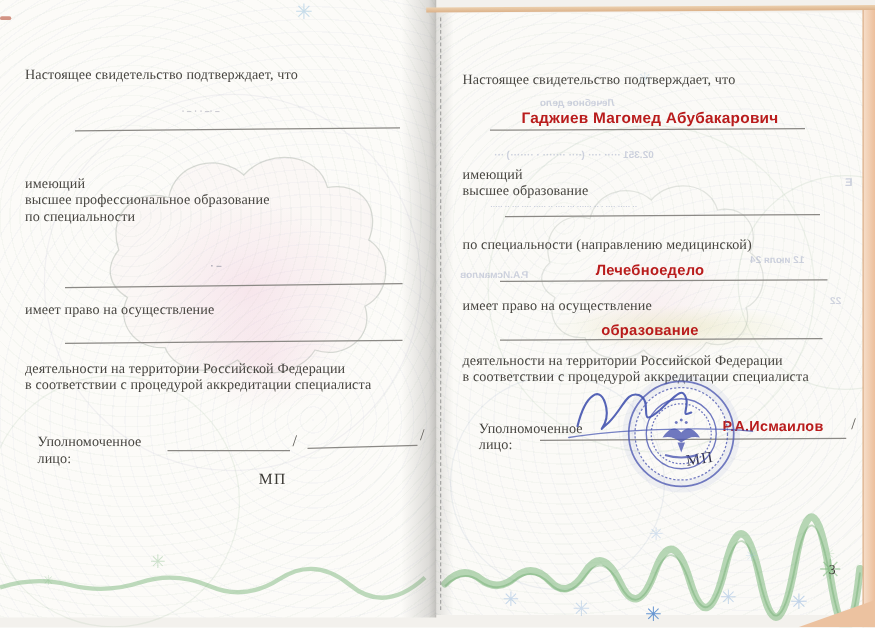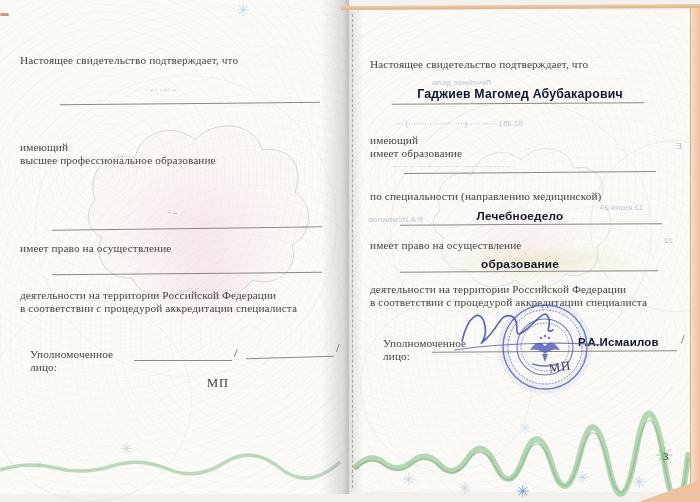--- a/index.html
+++ b/index.html
@@ -9,21 +9,21 @@
   .page{position:absolute;background:#fcfbf8;}
   #page-left{left:0;top:0;width:348px;height:494px;}
   #page-right{left:348px;top:10px;width:344px;height:482px;background:#fbfaf7;}
   .page::before{content:"";position:absolute;inset:0;pointer-events:none;
     background-image:
       repeating-radial-gradient(circle at 30% 35%, rgba(160,190,160,.07) 0 1px, transparent 1px 8px),
       repeating-radial-gradient(circle at 72% 68%, rgba(150,160,200,.06) 0 1px, transparent 1px 10px);}
   
   .ser{position:absolute;font-size:11.3px;line-height:13px;text-align:left;letter-spacing:.1px;}
   .fill{position:absolute;font-family:"Liberation Sans",sans-serif;font-weight:bold;
-        font-size:11.8px;color:#0f172a;text-align:center;letter-spacing:.2px;}
+        font-size:11.8px;color:#b91c1c;text-align:center;letter-spacing:.2px;}
   .uline{position:absolute;height:1px;background:#8b8985;}
   .slash{position:absolute;font-size:13px;color:#5a5853;}
   .ghost{position:absolute;font-family:"Liberation Sans",sans-serif;font-weight:bold;
          color:#96a0bf;transform:scaleX(-1);filter:blur(.5px);white-space:nowrap;}
   
   #fold-shadow{position:absolute;left:321px;top:0;width:28px;height:494px;
     background:linear-gradient(to right, rgba(130,128,124,0), rgba(130,128,124,.26) 78%, rgba(100,98,94,.38));}
   #fold-shadow-right{position:absolute;left:349px;top:10px;width:14px;height:482px;
     background:linear-gradient(to right, rgba(120,118,114,.20), rgba(120,118,114,0));}
   #fold-perforation{position:absolute;left:352px;top:14px;height:474px;width:0;
@@ -61,20 +61,21 @@
   </svg>
   <span class="flake" style="left:236px;top:0px;font-size:17px;color:#9cc4e0;opacity:.55;">✳</span>
   <span class="flake" style="left:120px;top:440px;font-size:15px;color:#9ec79e;opacity:.5;">✳</span>
   <span class="flake" style="left:34px;top:458px;font-size:11px;color:#a8cda8;opacity:.45;">✳</span>
 
   <div class="ser" style="left:20px;top:54px;width:330px;">Настоящее свидетельство подтверждает, что</div>
   <span class="ghost" style="left:145px;top:86px;font-size:7px;color:#b3b3be;opacity:.8;">– ·–  ·   · –    ·</span>
   <div class="uline" style="left:60px;top:103px;width:260px;transform:rotate(-.5deg);"></div>
   <div class="ser" style="left:20px;top:141px;width:330px;">имеющий</div>
   <div class="ser" style="left:20px;top:154px;width:330px;">высшее профессиональное образование</div>
+  <div class="ser" style="left:20px;top:168px;width:330px;">по специальности</div>
   <span class="ghost" style="left:168px;top:208px;font-size:8px;color:#9a9aa8;opacity:.8;">– ·</span>
   <div class="uline" style="left:52px;top:228px;width:270px;transform:rotate(-.7deg);"></div>
   <div class="ser" style="left:20px;top:242px;width:330px;">имеет право на осуществление</div>
   <div class="uline" style="left:52px;top:273px;width:270px;transform:rotate(-.5deg);"></div>
   <div class="ser" style="left:20px;top:289px;width:330px;">деятельности на территории Российской Федерации</div>
   <div class="ser" style="left:20px;top:302px;width:330px;">в соответствии с процедурой аккредитации специалиста</div>
   <div class="ser" style="left:30px;top:348px;width:110px;text-align:left;">Уполномоченное лицо:</div>
   <div class="uline" style="left:134px;top:360px;width:98px;"></div>
   <span class="slash" style="left:234px;top:345px;">/</span>
   <div class="uline" style="left:246px;top:357px;width:88px;transform:rotate(-1.6deg);"></div>
@@ -99,21 +100,21 @@
   <span class="ghost" style="left:392px;top:163px;font-size:6px;opacity:.5;">·· ····· ···· · ·· ······ ··· ···· ·· ····· ···· ··· ·· ·····</span>
   <span class="ghost" style="left:600px;top:203px;font-size:8px;opacity:.45;">12   июля   24</span>
   <span class="ghost" style="left:676px;top:141px;font-size:9px;opacity:.45;">Е</span>
   <span class="ghost" style="left:664px;top:236px;font-size:8px;opacity:.4;">22</span>
   <span class="ghost" style="left:368px;top:215px;font-size:8px;opacity:.45;">Р.А.Исмаилов</span>
 
   <div class="ser" style="left:370px;top:58px;width:300px;">Настоящее свидетельство подтверждает, что</div>
   <div class="fill" style="left:375px;top:87px;width:290px;font-size:12.3px;">Гаджиев Магомед Абубакарович</div>
   <div class="uline" style="left:392px;top:103px;width:252px;transform:rotate(-.3deg);"></div>
   <div class="ser" style="left:370px;top:134px;width:300px;">имеющий</div>
-  <div class="ser" style="left:370px;top:147px;width:300px;">имеет образование</div>
+  <div class="ser" style="left:370px;top:147px;width:300px;">высшее образование</div>
   <div class="uline" style="left:404px;top:172px;width:252px;transform:rotate(-.4deg);height:1.4px;"></div>
   <div class="ser" style="left:370px;top:190px;width:300px;">по специальности (направлению медицинской)</div>
   <div class="fill" style="left:375px;top:209px;width:290px;">Лечебноедело</div>
   <div class="uline" style="left:400px;top:224px;width:262px;transform:rotate(-.3deg);"></div>
   <div class="ser" style="left:370px;top:239px;width:300px;">имеет право на осуществление</div>
   <div class="fill" style="left:375px;top:257px;width:290px;">образование</div>
   <div class="uline" style="left:400px;top:271px;width:258px;transform:rotate(-.3deg);"></div>
   <div class="ser" style="left:370px;top:283px;width:300px;">деятельности на территории Российской Федерации</div>
   <div class="ser" style="left:370px;top:296px;width:300px;">в соответствии с процедурой аккредитации специалиста</div>
   <div class="ser" style="left:383px;top:337px;width:110px;text-align:left;">Уполномоченное лицо:</div>

